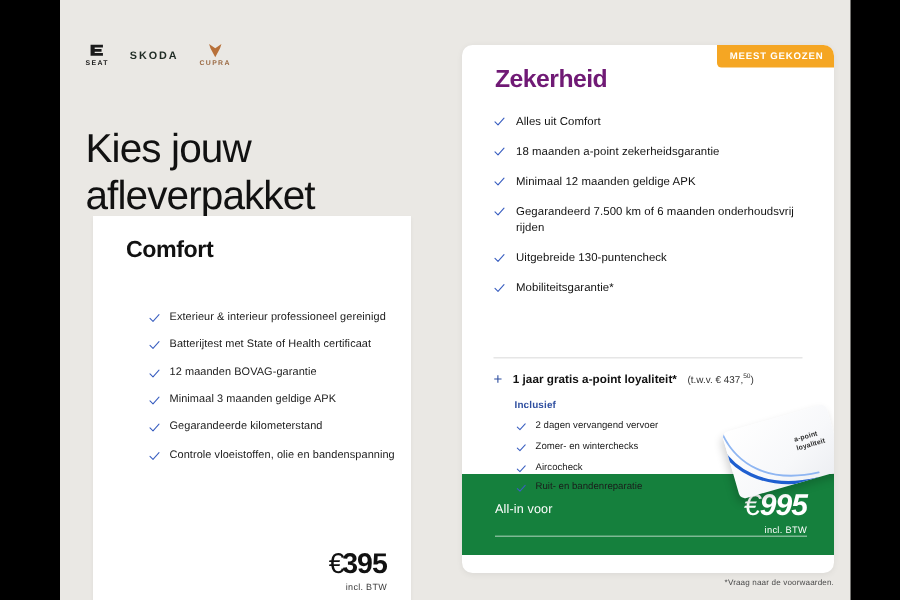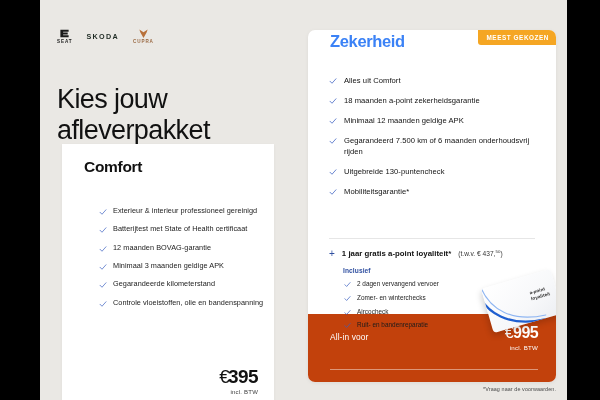--- a/index.html
+++ b/index.html
@@ -183,25 +183,25 @@
     font-size: 6.4px;
     font-weight: 700;
     letter-spacing: 0.55px;
     padding: 4px 7px 4px 8px;
     border-bottom-left-radius: 3px;
   }
 
   .zeker-title {
     position: absolute;
     left: 22px;
-    top: 2px;
+    top: 14px;
     font-size: 16.5px;
     font-weight: 700;
     letter-spacing: -0.35px;
-    color: #3b82f6;
+    color: #701a75;
   }
 
   .zeker-list {
     position: absolute;
     left: 21px;
     top: 45px;
     width: 205px;
     list-style: none;
     margin: 0;
     padding: 0;
@@ -320,46 +320,47 @@
     font-size: 4.6px;
     font-weight: 700;
     line-height: 1.25;
     color: #2b2b2b;
     letter-spacing: 0.1px;
   }
 
   .allin-bar {
     position: absolute;
     left: 0;
-    bottom: 0;
+    bottom: 12px;
     width: 248px;
-    height: 68px;
-    background: #c2410c;
+    height: 54px;
+    background: #15803d;
   }
   .allin-label {
     position: absolute;
     left: 22px;
     top: 18px;
     font-size: 8.4px;
     color: #ffffff;
     letter-spacing: 0.1px;
   }
   .allin-price {
     position: absolute;
     right: 18px;
     top: 11px;
     text-align: right;
     color: #ffffff;
   }
   .allin-amount {
-    font-size: 16px;
+    font-size: 20px;
     font-weight: 700;
     letter-spacing: -0.6px;
     line-height: 1;
     white-space: nowrap;
+    font-style: italic;
   }
   .allin-amount .cur { font-weight: 400; }
   .allin-note {
     margin-top: 3px;
     font-size: 6.2px;
     letter-spacing: 0.2px;
   }
   .allin-rule {
     position: absolute;
     left: 22px;

